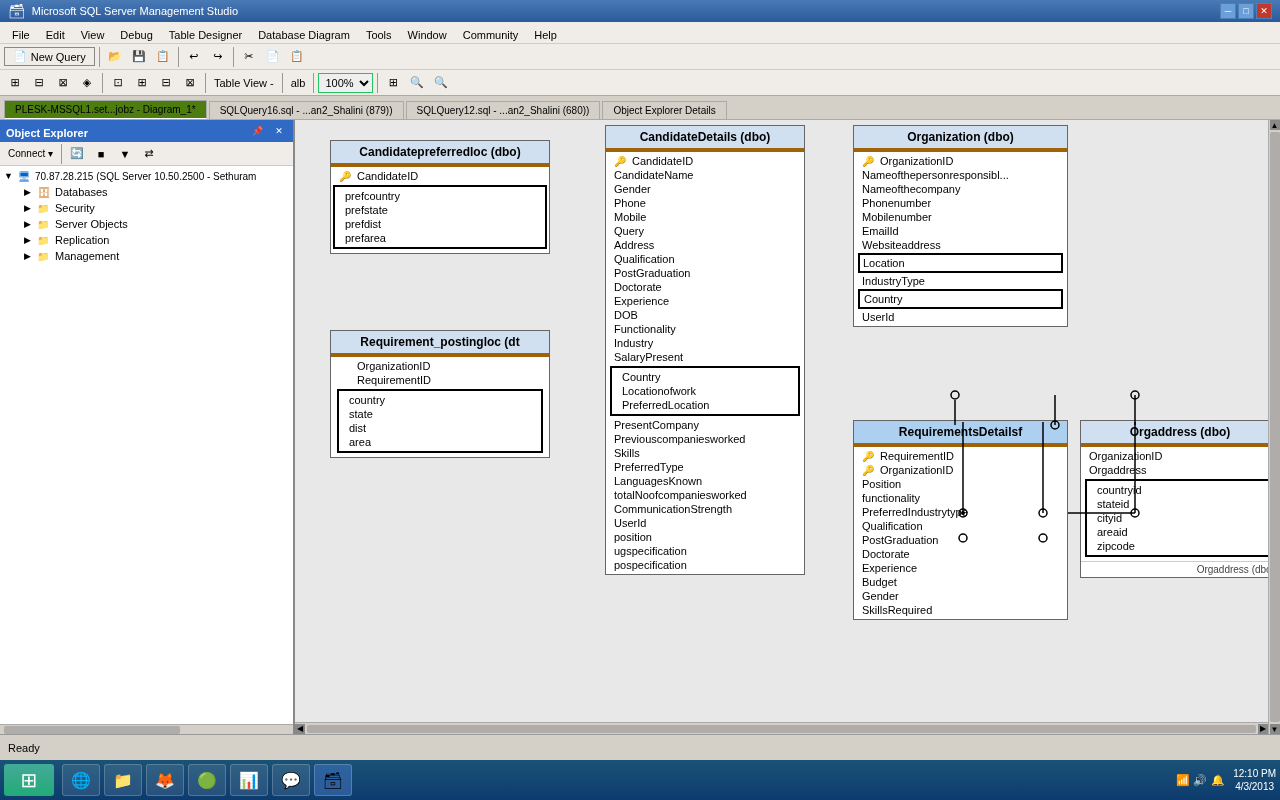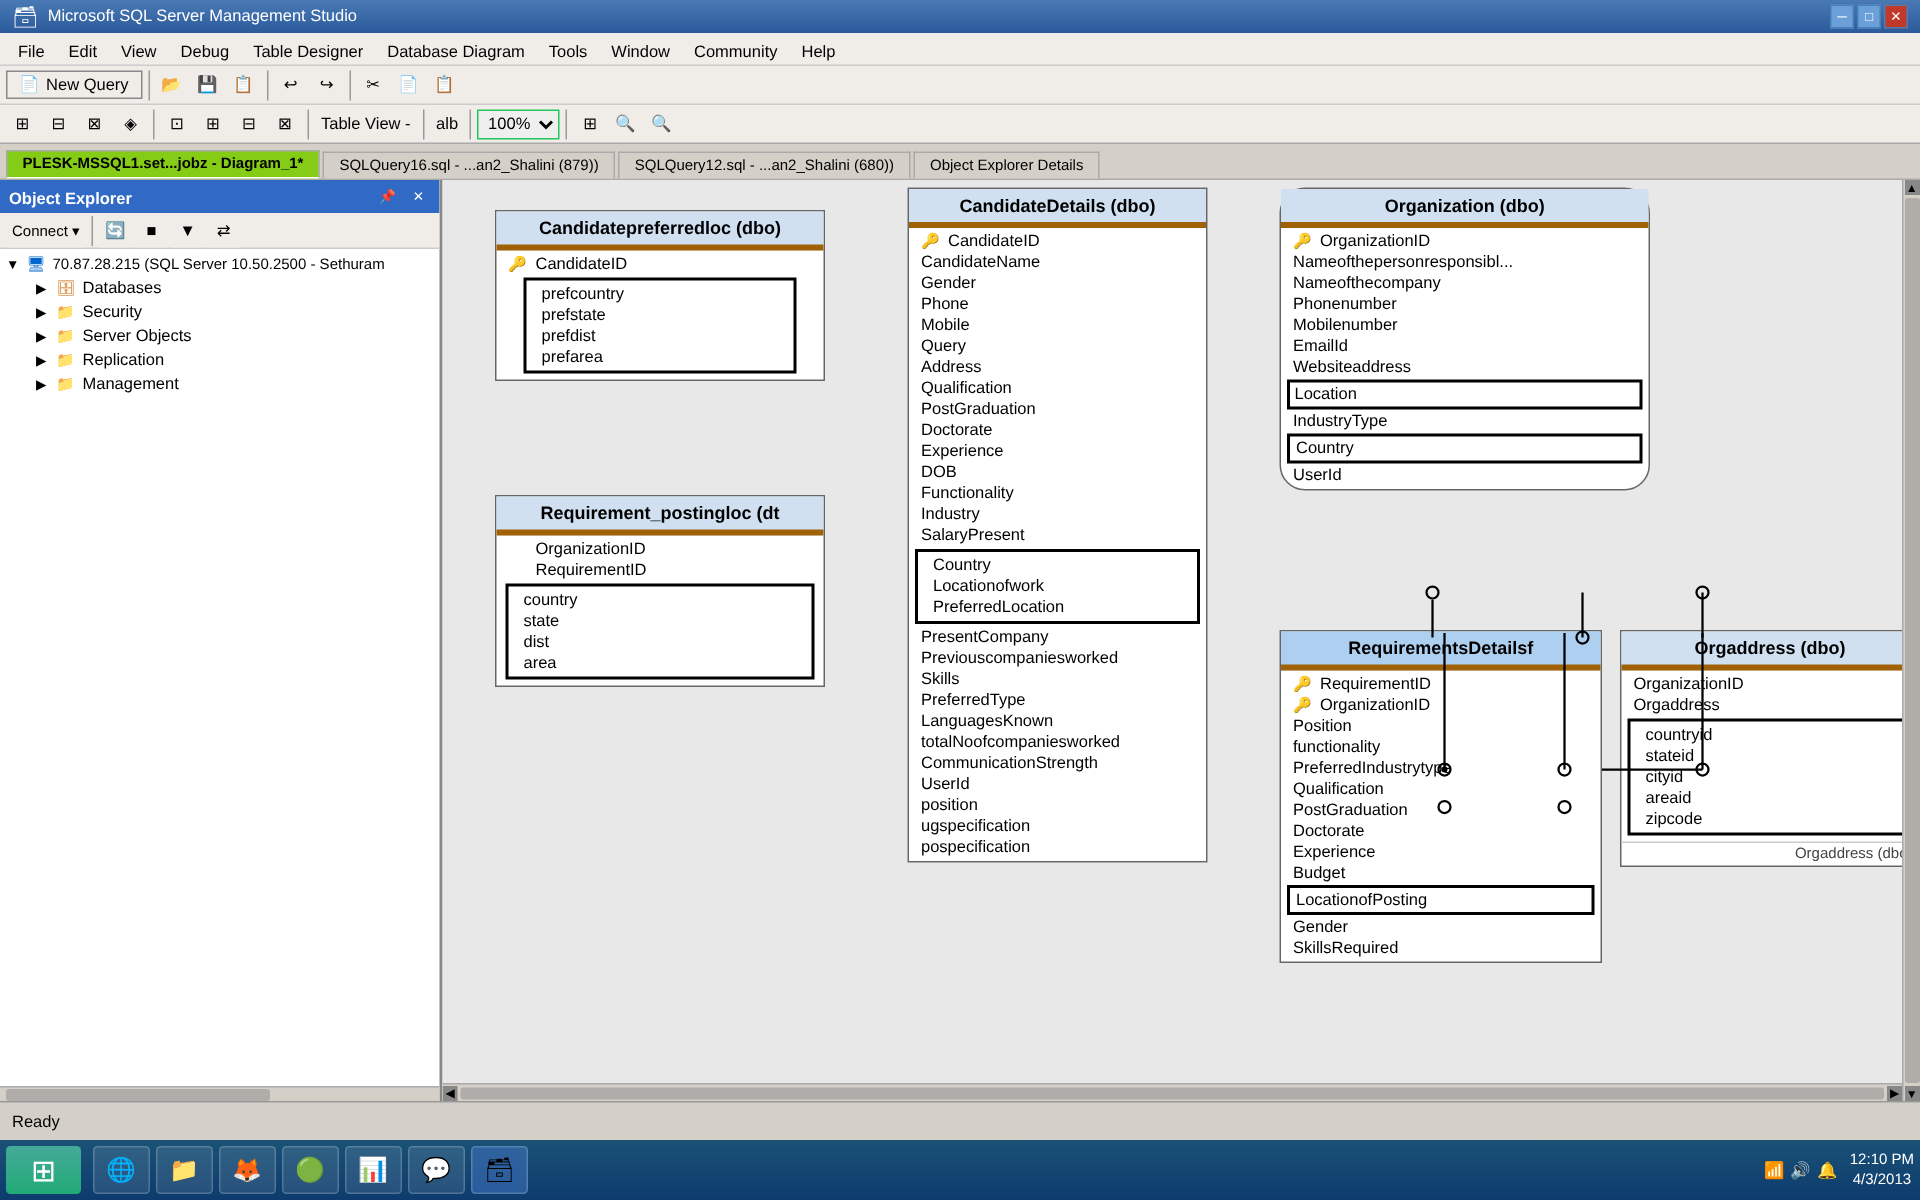--- a/index.html
+++ b/index.html
@@ -117,23 +117,23 @@
       font-size: 10px;
       background: #d4d0c8;
       border: 1px solid #aaa;
       border-bottom: none;
       margin-right: 2px;
       cursor: pointer;
       color: #000;
       white-space: nowrap;
     }
     .tab.active {
-      background: #84cc16;
+      background: #4d7c0f;
       border-bottom: 1px solid #fff;
-      font-weight: bold;
+      font-weight: normal;
     }
 
     
     #object-explorer {
       width: 295px;
       min-width: 295px;
       background: #fff;
       border-right: 2px solid #888;
       display: flex;
       flex-direction: column;
@@ -444,21 +444,21 @@
       <circle cx="840" cy="275" r="4" fill="none" stroke="#000" stroke-width="1.5"></circle>
     </svg>
 
     <div class="db-table" style="left:35px; top:20px; width:220px;">
       <div class="db-table-header">Candidatepreferredloc (dbo)</div>
       <div class="db-table-body">
         <div class="db-col">
           <span class="col-icon">🔑</span>
           <span>CandidateID</span>
         </div>
-        <div style="border: 2px solid #000; margin: 2px 18px; padding: 2px;">
+        <div style="border: 2px solid #000; margin: 2px 2px; padding: 2px;">
           <div class="db-col">
             <span>prefcountry</span>
           </div>
           <div class="db-col">
             <span>prefstate</span>
           </div>
           <div class="db-col">
             <span>prefdist</span>
           </div>
           <div class="db-col">
@@ -586,21 +586,21 @@
           </div>
         <div class="db-col">
             <span>ugspecification</span>
           </div>
         <div class="db-col">
             <span>pospecification</span>
           </div>
       </div>
     </div>
 
-    <div class="db-table" style="left:558px; top:5px; width:247px;border-radius:17px;">
+    <div class="db-table" style="left:558px; top:5px; width:215px;">
       <div class="db-table-header">Organization (dbo)</div>
       <div class="db-table-body">
         <div class="db-col">
           <span class="col-icon">🔑</span>
           <span>OrganizationID</span>
         </div>
         <div class="db-col">
             <span>Nameofthepersonresponsibl...</span>
           </div>
         <div class="db-col">
@@ -664,23 +664,20 @@
         <div class="db-col">
             <span>Doctorate</span>
           </div>
         <div class="db-col">
             <span>Experience</span>
           </div>
         <div class="db-col">
             <span>Budget</span>
           </div>
 
-        <div style="border: 2px solid #000; margin: 1px 4px; padding: 2px 4px;">
-          <span>LocationofPosting</span>
-        </div>
         <div class="db-col">
             <span>Gender</span>
           </div>
         <div class="db-col">
             <span>SkillsRequired</span>
           </div>
       </div>
     </div>
 
     <div class="db-table" style="left:785px; top:300px; width:200px;">

